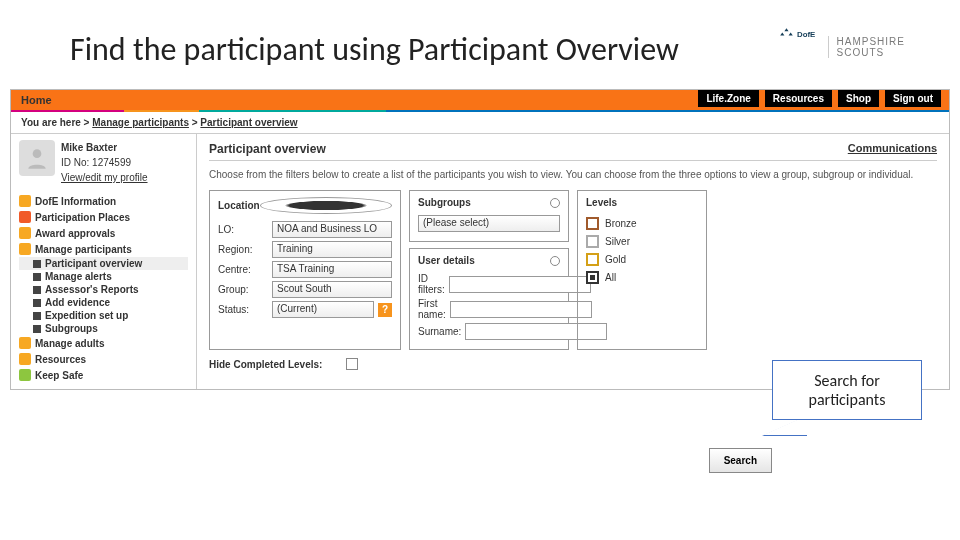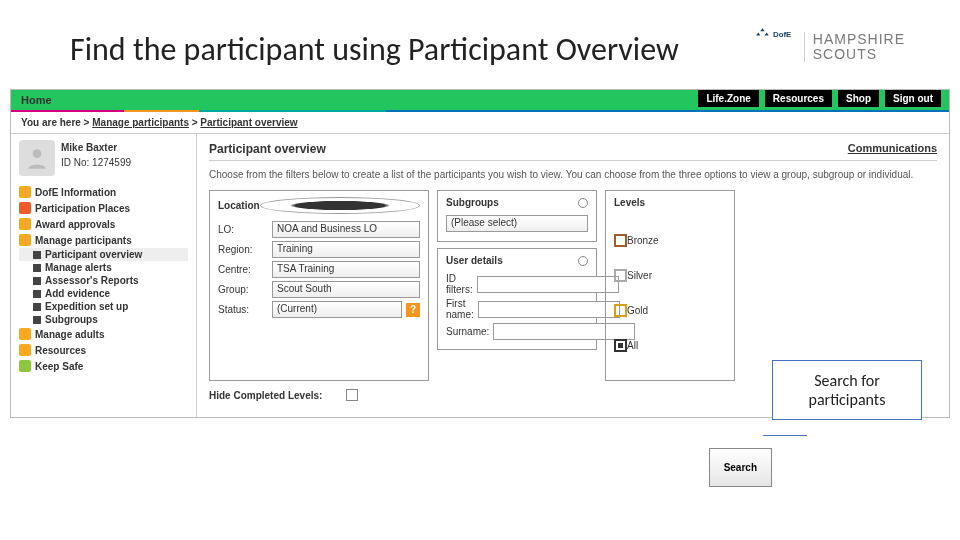--- a/index.html
+++ b/index.html
@@ -1,22 +1,22 @@
 <!DOCTYPE html>
 <html><head>
 <meta charset="utf-8">
 <style>
 *{box-sizing:border-box;margin:0;padding:0}
 body{font-family:Arial,sans-serif;font-size:11px;color:#333;width:960px;height:540px;background:#fff;overflow:hidden;position:relative}
 .slide-title{font-size:32px;font-weight:400;padding:30px 70px 20px 70px;color:#222;font-family:Calibri,Arial,sans-serif}
 .logos{position:absolute;top:25px;right:55px;display:flex;align-items:center;gap:8px}
 .logo-dofe{width:44px;height:44px;display:flex;flex-direction:row;align-items:flex-start;justify-content:center;color:#18405a}
-.logo-scouts{font-size:14px;color:#7a7a7a;letter-spacing:1px;line-height:1.1;border-left:1px solid #ccc;padding-left:8px}
+.logo-scouts{font-size:10px;color:#7a7a7a;letter-spacing:1px;line-height:1.1;border-left:1px solid #ccc;padding-left:8px}
 .app{border:1px solid #bbb;margin:0 10px}
-.topbar{height:22px;border-bottom:2px solid #7b2d8e;position:relative;background:#22c55e}
+.topbar{height:22px;border-bottom:2px solid #7b2d8e;position:relative;background:#f97316}
 .topbar-stripe{position:absolute;bottom:-2px;left:0;height:2px;width:100%;background:linear-gradient(to right,#d4007f 0 12%,#f7941d 12% 20%,#00a99d 20% 40%,#0072bc 40% 100%)}
 .home-tab{display:inline-block;padding:4px 10px;font-weight:bold;font-size:11px}
 .top-links{position:absolute;right:8px;top:0;display:flex;gap:6px}
 .top-link{background:#000;color:#fff;font-weight:bold;padding:3px 8px;font-size:10px}
 .breadcrumb{font-size:10px;font-weight:bold;padding:5px 10px}
 .breadcrumb u{text-decoration:underline}
 .main{display:flex;border-top:1px solid #ccc}
 .sidebar{width:185px;padding:6px 8px}
 .avatar{width:36px;height:36px;background:#ddd;border-radius:4px;float:left;margin-right:6px;display:flex;align-items:center;justify-content:center}
 .avatar svg{width:26px;height:26px;fill:#bbb}
@@ -26,36 +26,36 @@
 .nav-icon{width:12px;height:12px;border-radius:2px;flex-shrink:0}
 .sub-item{display:flex;align-items:center;gap:4px;padding:1px 0 1px 14px;font-size:10px;font-weight:bold}
 .sub-item.active{background:#eee}
 .sub-bullet{width:8px;height:8px;background:#444}
 .content{flex:1;border-left:1px solid #ccc;padding:8px 12px}
 .content-head{display:flex;justify-content:space-between;font-weight:bold;border-bottom:1px solid #ccc;padding-bottom:4px;font-size:12px}
 .content-head a{text-decoration:underline;color:#333;font-size:11px}
 .desc{font-size:10px;color:#555;padding:8px 0 10px}
 .filters{display:flex;gap:8px}
 .fbox{border:1px solid #999;padding:6px 8px;font-size:10px}
-.fbox.loc{width:220px}
+.fbox.loc{width:192px}
 .fbox.sg{width:160px}
 .fbox.lv{width:130px}
 .fbox-head{font-weight:bold;padding-bottom:4px;display:flex;justify-content:space-between;align-items:center}
 .radio{width:10px;height:10px;border:1px solid #888;border-radius:50%;display:inline-block}
 .radio.sel{background:radial-gradient(#333 40%,#fff 45%)}
 .frow{display:flex;align-items:center;gap:4px;margin:3px 0}
 .frow label{width:50px}
 .sel,.inp{border:1px solid #999;background:#fff;font-size:10px;padding:1px 4px;height:17px;flex:1}
 .sel{background:linear-gradient(#fff,#eee)}
 .help{width:14px;height:14px;background:#f7941d;color:#fff;font-weight:bold;text-align:center;line-height:14px;font-size:10px}
-.lvrow{display:flex;align-items:center;margin:22px 0}
+.lvrow{display:flex;align-items:center;gap:6px;margin:5px 0}
 .lvbox{width:13px;height:13px;border:2px solid}
 .hide-row{font-size:10px;font-weight:bold;padding:8px 0;display:flex;align-items:center;gap:24px}
 .cbx{width:12px;height:12px;border:1px solid #888;background:#fff}
-.search-btn{position:absolute;right:188px;top:448px;padding:13px 14px;border:1px solid #888;background:linear-gradient(#fff,#e5e5e5);font-size:10px;font-weight:bold;cursor:pointer}
+.search-btn{position:absolute;right:188px;top:448px;padding:6px 14px;border:1px solid #888;background:linear-gradient(#fff,#e5e5e5);font-size:10px;font-weight:bold;cursor:pointer}
 .callout{position:absolute;right:38px;top:360px;width:150px;background:#fff;border:1px solid #4472c4;padding:10px 8px;text-align:center;font-size:16px;font-family:Calibri,Arial,sans-serif;color:#222}
 .callout-tail{position:absolute;right:152px;top:415px;width:0;height:0;border-top:20px solid transparent;border-bottom:0 solid transparent;border-right:45px solid #fff;filter:drop-shadow(-1px 1px 0 #4472c4)}
 </style>
 </head>
 <body>
 
 <div class="slide-title">Find the participant using Participant Overview</div>
 
 <div class="logos">
   <div class="logo-dofe">
@@ -94,20 +94,21 @@
     <div class="sidebar">
       <div class="user-block">
         <div class="avatar">
           <svg viewBox="0 0 24 24">
               <circle cx="12" cy="8" r="4"></circle>
               <path d="M4 22c0-5 16-5 16 0z"></path>
             </svg>
         </div>
         <div class="name">Mike Baxter</div>
         <div>ID No: 1274599</div>
+        <div style="text-decoration:underline">View/edit my profile</div>
       </div>
 
       <div class="nav-item">
           <span class="nav-icon" style="background:#f7a823"></span>
           <span>DofE Information</span>
         </div>
       <div class="nav-item">
           <span class="nav-icon" style="background:#f15a29"></span>
           <span>Participation Places</span>
         </div>

